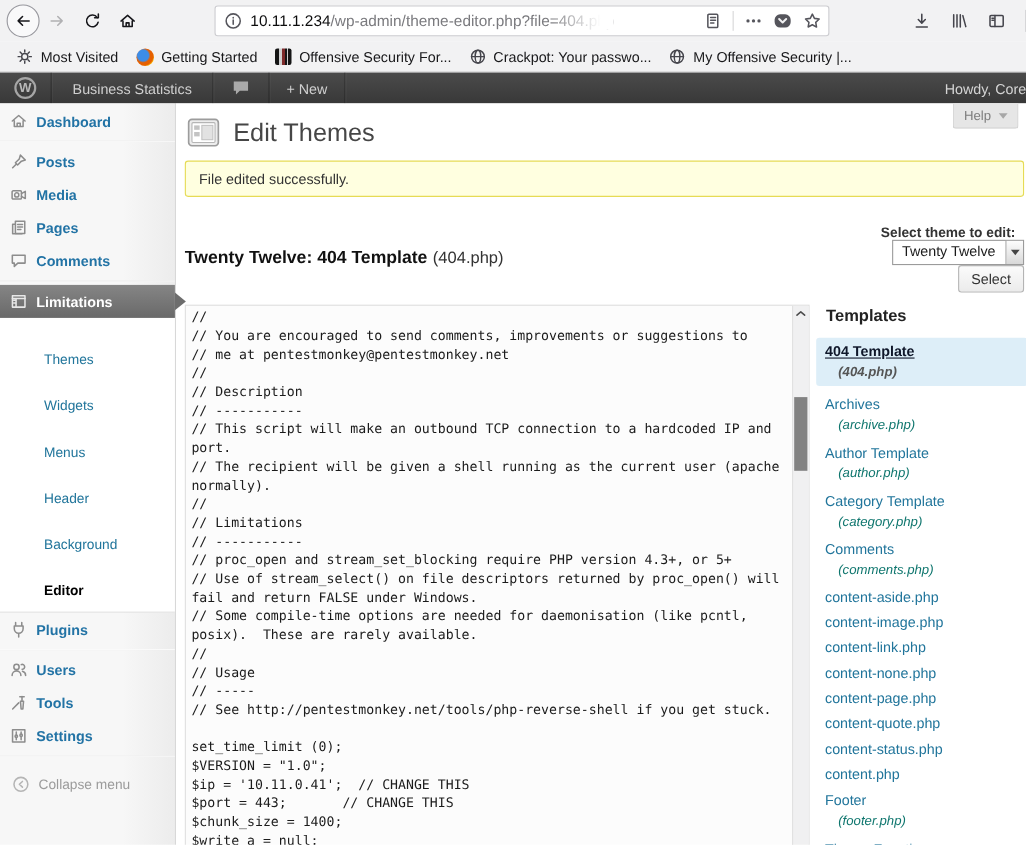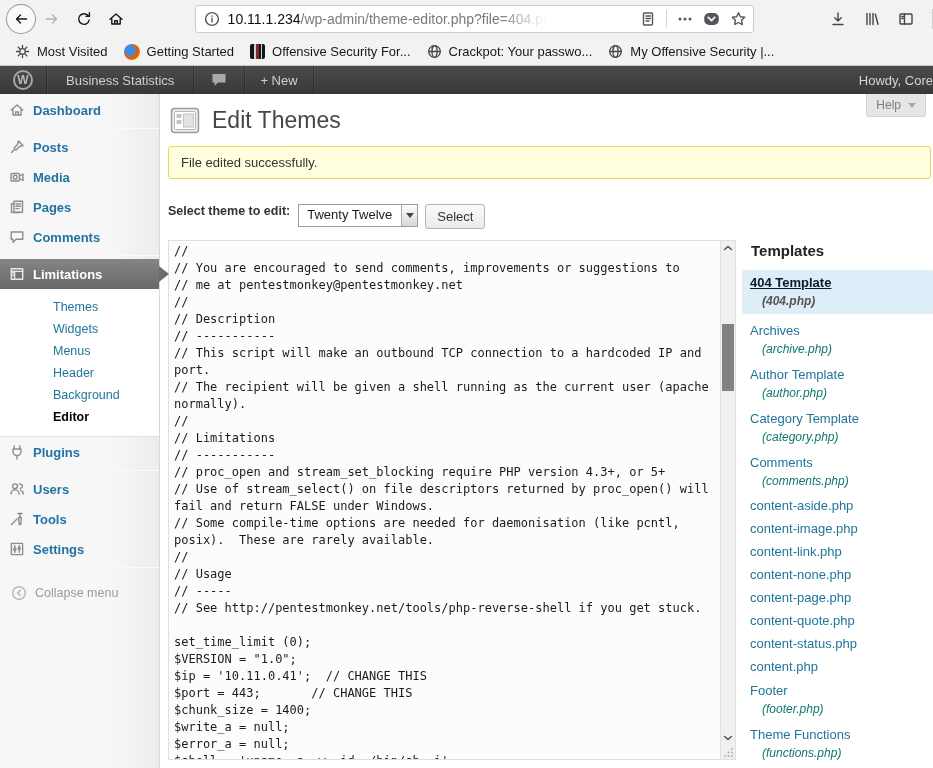--- a/index.html
+++ b/index.html
@@ -57,40 +57,40 @@
                 border-right:1px solid #d8d8d8; font-size:13px; padding-top:1px; position:relative; z-index:2; }
   .menu-item { height:30px; display:flex; align-items:center; padding-left:9px; color:#2273a5;
                font-weight:bold; cursor:pointer; }
   .menu-item .mi { width:16px; height:16px; margin-right:8px; color:#8d8d8d; }
   .menu-sep { height:1px; background:#dcdcdc; border-bottom:1px solid #fafafa; margin:3px 0; }
   .menu-item.active { background:linear-gradient(#858585,#696969); color:#fff; position:relative; }
   .menu-item.active .mi { color:#e8e8e8; }
   .menu-item.active::after { content:""; position:absolute; right:-10px; top:50%; margin-top:-8px;
                border:8px solid transparent; border-left:10px solid #6d6d6d; border-right:0; }
   .submenu { background:#fff; border-bottom:1px solid #e0e0e0; padding:7px 0 8px; }
-  .submenu-item { padding:4px 0 4px 53px; color:#21759B; font-size:12.5px; cursor:pointer; }
+  .submenu-item { padding:4px 0 4px 40px; color:#21759B; font-size:12.5px; cursor:pointer;margin-top:20px; }
   .submenu-item.current { color:#000; font-weight:bold; }
   .collapse-row { display:flex; align-items:center; color:#9b9b9b; font-size:12.5px; padding:14px 0 0 11px; }
   .collapse-row .mi { width:16px; height:16px; margin-right:8px; color:#b5b5b5; }
 
   
   .wp-content { flex:1 1 auto; position:relative; background:#fff; padding-left:8px; }
   .help-btn { position:absolute; top:0; right:8px; background:#e6e6e6; border:1px solid #d2d2d2; border-top:none;
               border-radius:0 0 3px 3px; color:#7d7d7d; font-size:12px; padding:4px 9px; display:flex;
               align-items:center; cursor:pointer; }
   .help-caret { width:0; height:0; border:4px solid transparent; border-top:5px solid #a7a7a7;
                 margin:4px 0 0 7px; }
   .title-row { display:flex; align-items:flex-start; margin:13px 0 0 2px; }
   .page-title { font-size:23px; font-weight:400; color:#464646; margin:0 0 0 12px; }
   .notice { margin:12px 3px 0 0; background:#ffffe0; border:1px solid #e6db55; border-radius:3px;
             padding:8px 12px; font-size:13px; color:#333; }
   .file-row { display:flex; justify-content:space-between; align-items:center; margin:25px 3px 0 0; }
   .file-title { font-size:16px; font-weight:bold; color:#111; }
   .file-name { font-weight:400; font-size:15px; color:#333; margin-left:5px; }
-  .theme-switcher { display:flex; align-items:flex-start; }
+  .theme-switcher { display:flex; align-items:flex-end;flex-direction:column; }
   .switch-label { font-weight:bold; font-size:12.5px; color:#333; margin-right:8px; }
   .fake-select { display:flex; align-items:stretch; border:1px solid #9b9b9b; background:#fff; height:23px;
                  cursor:pointer; }
   .fake-select .val { padding:2px 9px 0 8px; font-size:13px; color:#1a1a1a; }
   .fake-select .arrow-box { width:16px; background:linear-gradient(#fdfdfd,#d8d8d8); border-left:1px solid #ababab;
                  display:flex; align-items:center; justify-content:center; }
   .tri-down { width:0; height:0; border:4px solid transparent; border-top:5px solid #444; margin-top:4px; }
   .select-btn { height:25px; margin-left:7px; padding:0 11px; background:linear-gradient(#fbfbfb,#ebebeb);
                 border:1px solid #b4b4b4; border-radius:3px; font-size:13px; color:#333;
                 font-family:"Liberation Sans",sans-serif; cursor:pointer; }
@@ -348,20 +348,23 @@
         <rect x="6.5" y="7" width="5" height="4" fill="#c3c3c3"></rect>
         <rect x="6.5" y="13" width="5" height="4" fill="#c3c3c3"></rect>
         <rect x="13.5" y="7" width="10" height="13" fill="#e2e2e2" stroke="#c3c3c3"></rect>
       </svg>
       <h1 class="page-title">Edit Themes</h1>
     </div>
 
     <div class="notice">File edited successfully.</div>
 
     <div class="file-row">
+      <div>
+        <span class="file-title">Twenty Twelve: 404 Template</span><span class="file-name">(404.php)</span>
+      </div>
       <div class="theme-switcher">
         <span class="switch-label">Select theme to edit:</span>
         <div class="fake-select">
           <span class="val">Twenty Twelve</span>
           <span class="arrow-box">
               <span class="tri-down"></span>
             </span>
         </div>
         <button class="select-btn">Select</button>
       </div>

